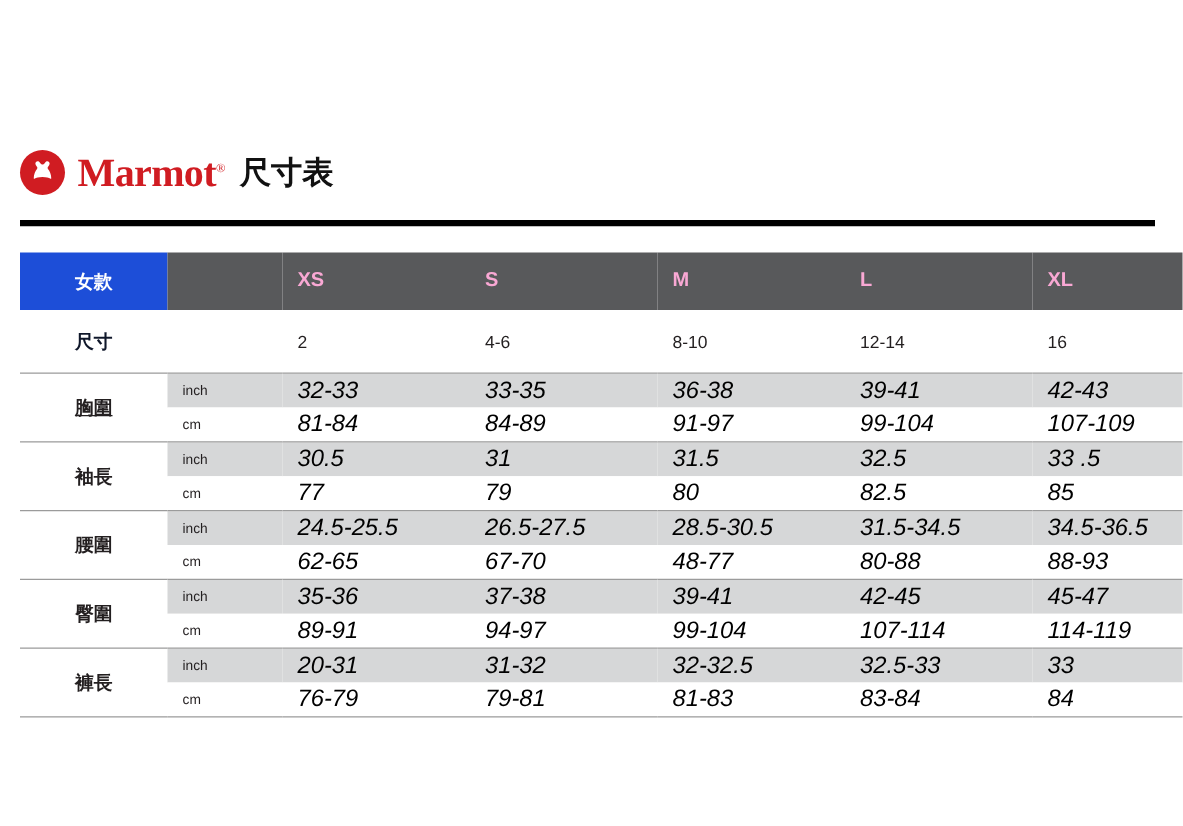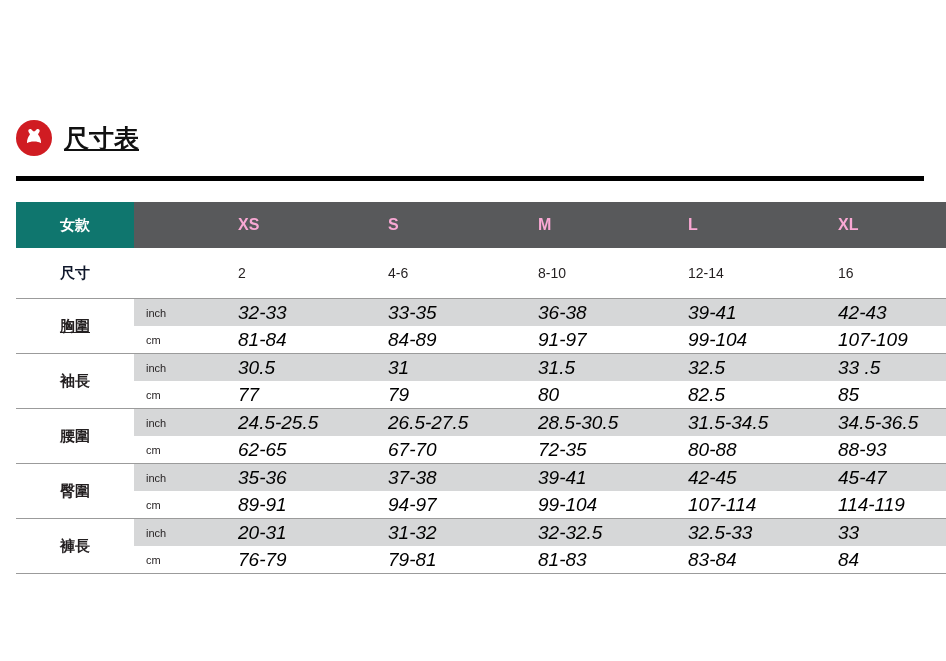--- a/index.html
+++ b/index.html
@@ -53,21 +53,20 @@
     font-size: 10px;
     vertical-align: super;
     font-weight: normal;
   }
   .header-title {
     font-size: 25px;
     font-weight: bold;
     color: #111111;
     line-height: 1;
     margin-left: 2px;
-    text-decoration: underline;
   }
 
   
   .top-rule {
     position: absolute;
     left: 16px;
     top: 176px;
     width: 908px;
     height: 5px;
     background: #000000;
@@ -84,21 +83,21 @@
     border-collapse: collapse;
     width: 908px;
     table-layout: fixed;
   }
   table.size-table col.c-label { width: 118px; }
   table.size-table col.c-unit  { width: 92px; }
   table.size-table col.c-size  { width: 150px; }
 
   
   .hdr-label {
-    background: #0f766e;
+    background: #1d4ed8;
     color: #ffffff;
     font-size: 15px;
     font-weight: bold;
     text-align: center;
     height: 46px;
     padding: 0;
   }
   .hdr-unit {
     background: #58595b;
     height: 46px;
@@ -163,20 +162,21 @@
 <body>
 
 <div class="page">
 
   <div class="header">
     <span class="logo-mark">
       <svg width="30" height="30" viewBox="0 0 30 30" aria-hidden="true">
         <path d="M8 19.5c0-3 1.2-5.6 2.6-7.4.5-.6.3-1.3-.2-1.9-.7-.8-1.1-1.6-1.1-2.4 0-1.1.8-1.9 1.8-1.9.9 0 1.5.5 1.9 1.2.5.9 1.3 1.4 2 1.4s1.5-.5 2-1.4c.4-.7 1-1.2 1.9-1.2 1 0 1.8.8 1.8 1.9 0 .8-.4 1.6-1.1 2.4-.5.6-.7 1.3-.2 1.9 1.4 1.8 2.6 4.4 2.6 7.4 0 .4-.3.6-.6.4-1.3-.8-3.3-1.4-6.4-1.4s-5.1.6-6.4 1.4c-.3.2-.6 0-.6-.4z" fill="#ffffff"></path>
       </svg>
     </span>
+    <span class="logo-word"><span>Marmot</span><span class="reg">®</span></span>
     <span class="header-title">尺寸表</span>
   </div>
 
   <div class="top-rule"></div>
 
   <div class="table-wrap">
     <table class="size-table">
       <colgroup>
         <col class="c-label">
           <col class="c-unit">
@@ -251,21 +251,21 @@
           <td class="inch-cell val">24.5-25.5</td>
           <td class="inch-cell val">26.5-27.5</td>
           <td class="inch-cell val">28.5-30.5</td>
           <td class="inch-cell val">31.5-34.5</td>
           <td class="inch-cell val">34.5-36.5</td>
         </tr>
         <tr class="cm-row">
           <td class="cm-cell unit">cm</td>
           <td class="cm-cell val">62-65</td>
           <td class="cm-cell val">67-70</td>
-          <td class="cm-cell val">72-35</td>
+          <td class="cm-cell val">48-77</td>
           <td class="cm-cell val">80-88</td>
           <td class="cm-cell val">88-93</td>
         </tr>
 
         <tr>
           <td class="grp-label" rowspan="2" style="border-bottom:1px solid #9b9b9b;">臀圍</td>
           <td class="inch-cell unit">inch</td>
           <td class="inch-cell val">35-36</td>
           <td class="inch-cell val">37-38</td>
           <td class="inch-cell val">39-41</td>

